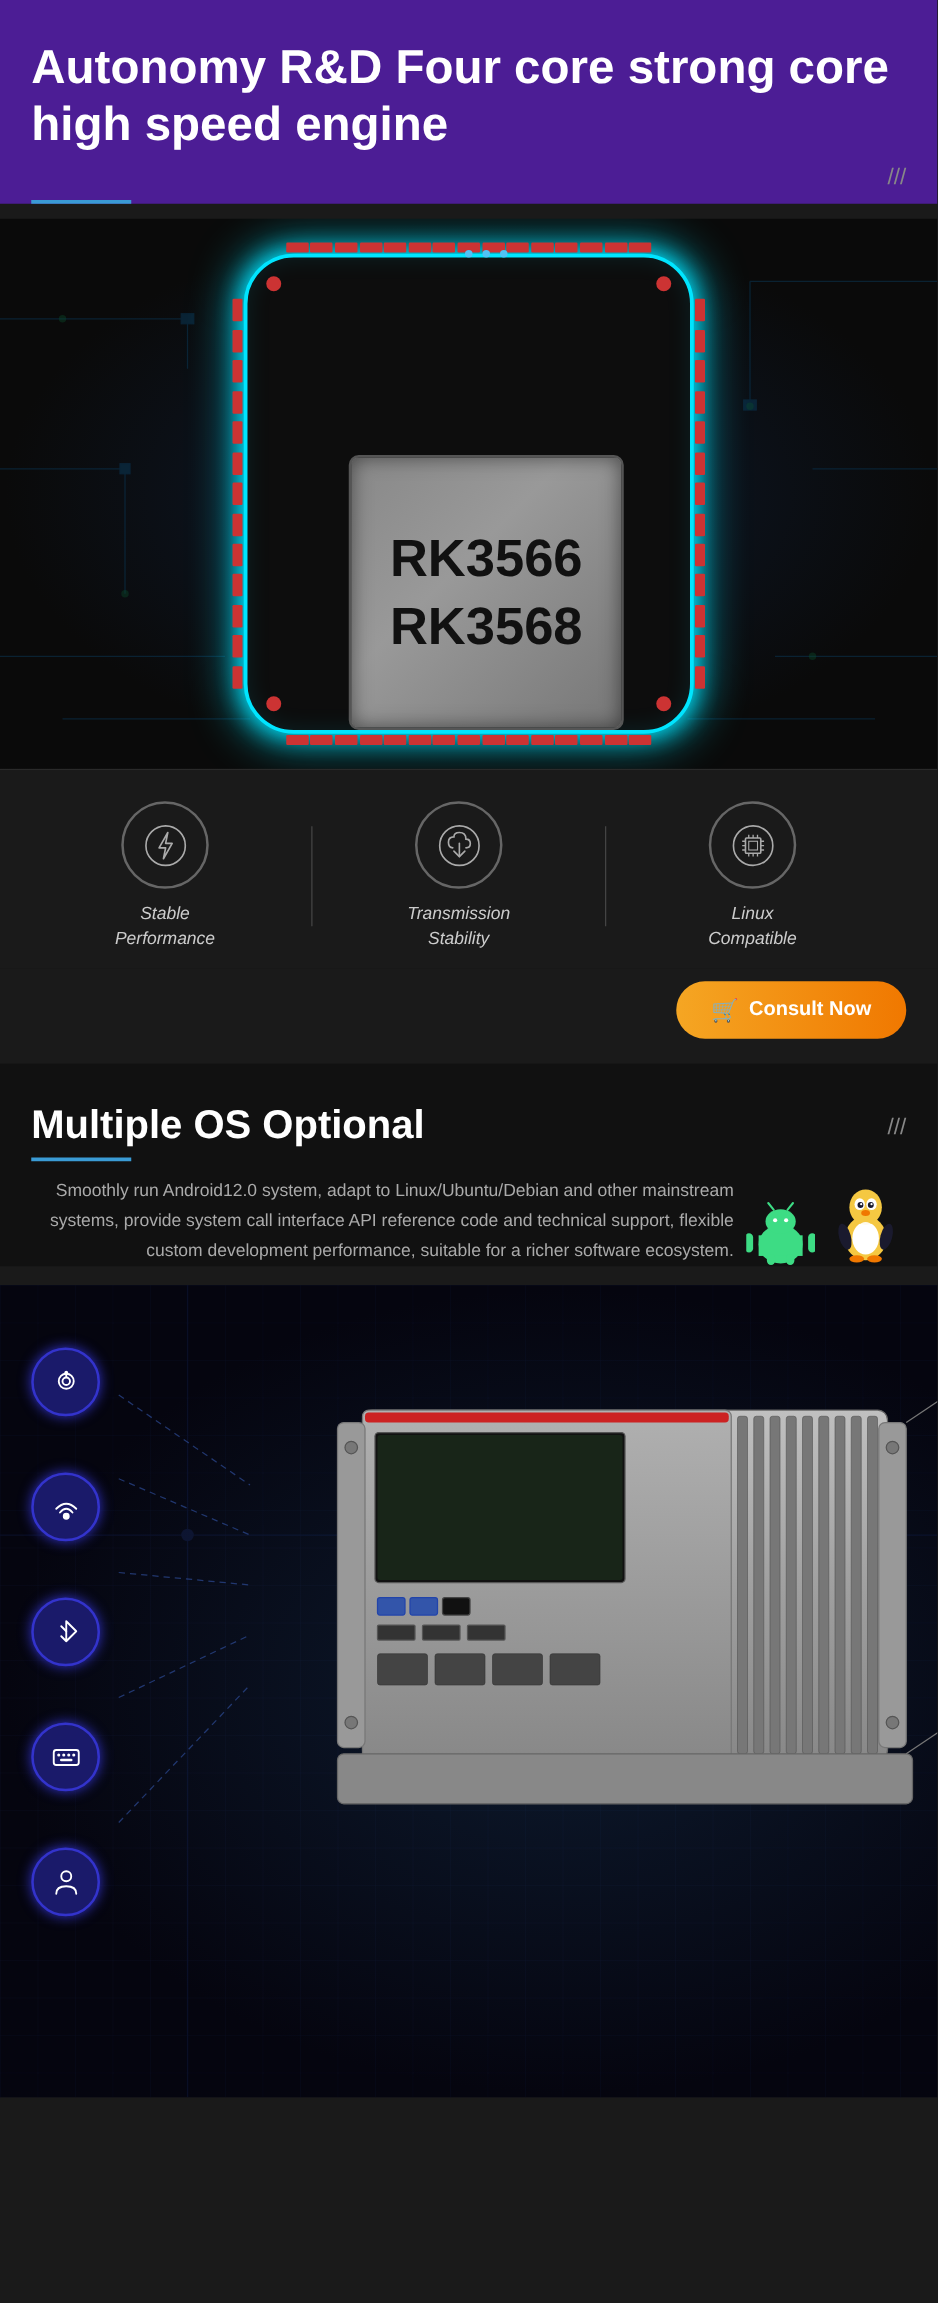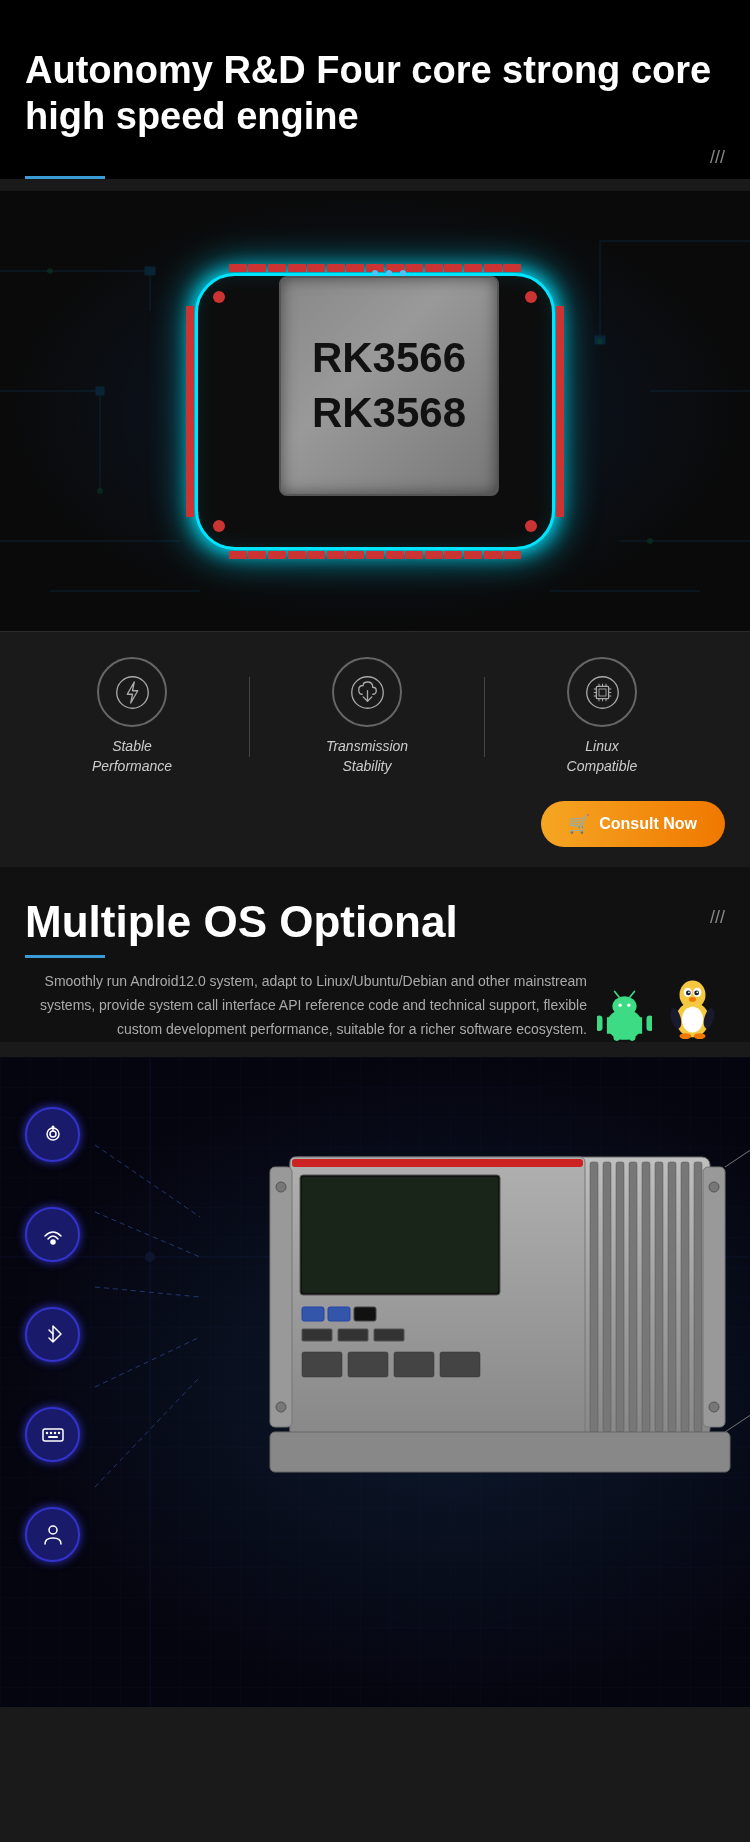--- a/index.html
+++ b/index.html
@@ -5,22 +5,22 @@
     * { margin: 0; padding: 0; box-sizing: border-box; }
     body {
       width: 750px;
       font-family: Arial, sans-serif;
       background: #1a1a1a;
       color: #fff;
     }
 
     
     .section-chip {
-      background: #000000;
-      padding: 48px 25px 0 25px;
+      background: #4c1d95;
+      padding: 32px 25px 0 25px;
     }
 
     .main-title {
       font-size: 38px;
       font-weight: bold;
       color: #fff;
       line-height: 1.2;
       margin-bottom: 8px;
     }
 
@@ -62,28 +62,28 @@
       position: absolute;
       width: 100%;
       height: 100%;
       top: 0;
       left: 0;
     }
 
     
     .chip-outer {
       width: 360px;
-      height: 277px;
+      height: 384px;
       border-radius: 40px;
       border: 3px solid #00e5ff;
       box-shadow: 0 0 20px #00e5ff, 0 0 40px #00e5ff, inset 0 0 20px rgba(0,229,255,0.1);
       background: #0d0d0d;
       position: relative;
       display: flex;
-      align-items: flex-start;
+      align-items: flex-end;
       justify-content: center;
       padding-left: 28px;
     }
 
     
     .pins-container {
       position: absolute;
       width: 100%;
       height: 100%;
       top: 0;
@@ -261,21 +261,21 @@
     }
 
     .section-os-header {
       display: flex;
       justify-content: space-between;
       align-items: flex-start;
       margin-bottom: 8px;
     }
 
     .section-title {
-      font-size: 44px;
+      font-size: 32px;
       font-weight: bold;
       color: #fff;
     }
 
     .os-desc {
       font-size: 14px;
       color: #aaa;
       line-height: 1.7;
       margin-bottom: 20px;
       text-align: right;

